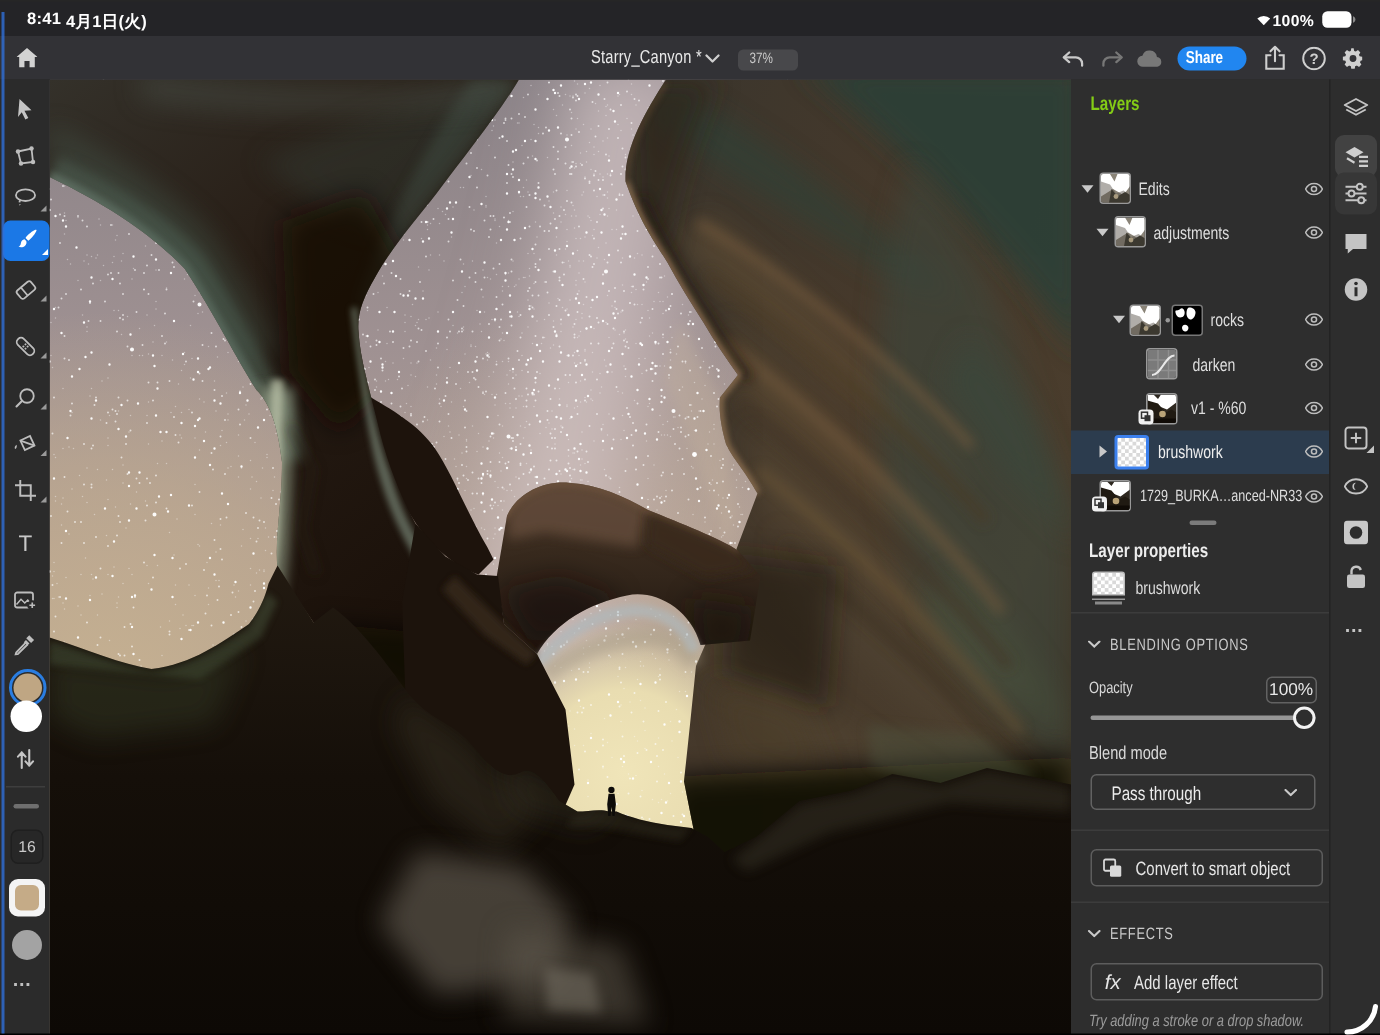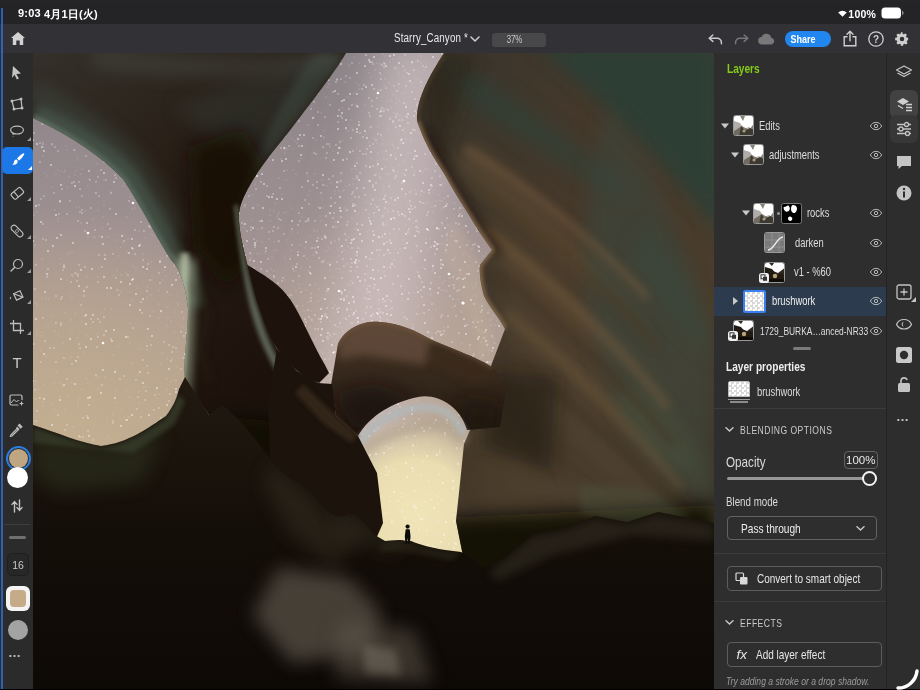--- a/index.html
+++ b/index.html
@@ -187,21 +187,21 @@
  <path d="M300,450 L340,470 380,480 360,500 310,485 Z" fill="#332e20" opacity=".5" filter="url(#b9)"></path>
 </g>
 
 <g fill="#0d0b09">
 <circle cx="374.6" cy="473.6" r="2.1"></circle>
 <path d="M372.7,476.2 h4 l.9,7 -.9,7.8 h-1.4 l-.5-6 -.8,6 h-1.5 l-.7-7.8 Z"></path>
 </g>
 </svg>
     </div>
 <div id="status" class="abs">
-<span class="t" style="left:18px">9:03</span>
+<span class="t" style="left:18px">8:41</span>
       <span class="t" style="left:44px">4月1日(火)</span>
 <span class="t" style="right:44px;top:6.5px;font-size:10.5px">100%</span>
 <span class="abs" style="right:72px;top:8px">
         <svg width="11" height="8" viewBox="0 0 11 8">
           <path d="M5.5 7.8L1.2 3.4A6.2 6.2 0 019.8 3.4z" fill="#fff"></path>
         </svg>
       </span>
 <span class="abs" style="right:15px;top:6px">
         <svg width="24" height="12" viewBox="0 0 24 12">
           <rect x="0.5" y="0.5" width="19.5" height="11" rx="3.5" fill="#fff"></rect>
@@ -214,21 +214,21 @@
         <svg width="14" height="13" viewBox="0 0 14 13">
           <path d="M7 0L0 6h1.8v7h3.5V8.6h3.4V13h3.5V6H14z" fill="#d2d2d2"></path>
         </svg>
       </span>
 <span class="abs" style="left:394px;top:6.5px;font-size:12.5px;color:#e9e9e9;letter-spacing:.2px"><span class="cx">Starry_Canyon&nbsp;*</span></span>
 <span class="abs" style="left:470px;top:11.5px">
         <svg width="10" height="6" viewBox="0 0 10 6">
           <path d="M1 1l4 4 4-4" fill="none" stroke="#cfcfcf" stroke-width="1.5" stroke-linecap="round" stroke-linejoin="round"></path>
         </svg>
       </span>
-<span class="abs" style="left:491.5px;top:8.5px;width:54px;height:14px;background:#48484b;border-radius:3.5px;color:#c9c9c9;font-size:10px;text-align:center;line-height:14px"><span class="cx" style="display:inline-block;width:34.5px;text-align:center">37%</span></span>
+<span class="abs" style="left:491.5px;top:8.5px;width:40px;height:14px;background:#48484b;border-radius:3.5px;color:#c9c9c9;font-size:10px;text-align:center;line-height:14px"><span class="cx" style="display:inline-block;width:34.5px;text-align:center">37%</span></span>
 <span class="abs" style="left:708px;top:9.5px">
         <svg width="15" height="11" viewBox="0 0 15 11">
           <path d="M4.8 1L1.2 4.2 4.8 7.4" fill="none" stroke="#c9c9c9" stroke-width="1.5" stroke-linecap="round" stroke-linejoin="round"></path>
           <path d="M1.6 4.2h7.6a4.2 4.2 0 014.2 4.2v1.4" fill="none" stroke="#c9c9c9" stroke-width="1.5" stroke-linecap="round"></path>
         </svg>
       </span>
 <span class="abs" style="left:734px;top:9.5px">
         <svg width="15" height="11" viewBox="0 0 15 11">
           <path d="M10.2 1l3.6 3.2-3.6 3.2" fill="none" stroke="#777" stroke-width="1.5" stroke-linecap="round" stroke-linejoin="round"></path>
           <path d="M13.4 4.2H5.8a4.2 4.2 0 00-4.2 4.2v1.4" fill="none" stroke="#777" stroke-width="1.5" stroke-linecap="round"></path>
@@ -518,21 +518,21 @@
       <span class="abs" style="left:13.5px;top:345.5px;width:22px;height:1.6px;background:#9a9a9a"></span>
       <span class="abs" style="left:15.5px;top:348.3px;width:18px;height:1.6px;background:#8a8a8a"></span>
       <span class="abs" style="left:43px;top:332px;font-size:12px;color:#dcdcdc"><span class="cx">brushwork</span></span>
       <span class="div" style="top:355px"></span>
       <span class="abs" style="left:11px;top:374px">
         <svg width="9" height="5" viewBox="0 0 9 5">
           <path d="M1 .7L4.5 4 8 .7" fill="none" stroke="#c9c9c9" stroke-width="1.4" stroke-linecap="round"></path>
         </svg>
       </span>
       <span class="abs hdr" style="left:26px;top:370.5px"><span class="cx">BLENDING OPTIONS</span></span>
-      <span class="abs" style="left:12px;top:400px;font-size:15px;color:#d9d9d9"><span class="cx">Opacity</span></span>
+      <span class="abs" style="left:12px;top:400px;font-size:11px;color:#d9d9d9"><span class="cx">Opacity</span></span>
       <span class="abs" style="left:130px;top:397.5px;width:33.5px;height:18.5px;border:1px solid #626262;border-radius:4px;color:#e8e8e8;font-size:11.5px;text-align:center;line-height:17px">100%</span>
       <span class="abs" style="left:12.5px;top:424px;width:150px;height:2.6px;border-radius:2px;background:#969696"></span>
       <span class="abs" style="left:148px;top:418px;width:15px;height:15px;border-radius:50%;border:2.5px solid #f2f2f2;background:#2e2e2e"></span>
       <span class="abs" style="left:12px;top:441.5px;font-size:12.5px;color:#d9d9d9"><span class="cx">Blend mode</span></span>
       <span class="abs" style="left:12.5px;top:462.5px;width:150px;height:24.5px;border:1px solid #626262;border-radius:4px"></span>
       <span class="abs" style="left:27px;top:467.5px;font-size:13px;color:#ececec"><span class="cx">Pass through</span></span>
       <span class="abs" style="left:142px;top:472.5px">
         <svg width="9" height="5" viewBox="0 0 9 5">
           <path d="M1 .7L4.5 4 8 .7" fill="none" stroke="#c9c9c9" stroke-width="1.4" stroke-linecap="round"></path>
         </svg>

